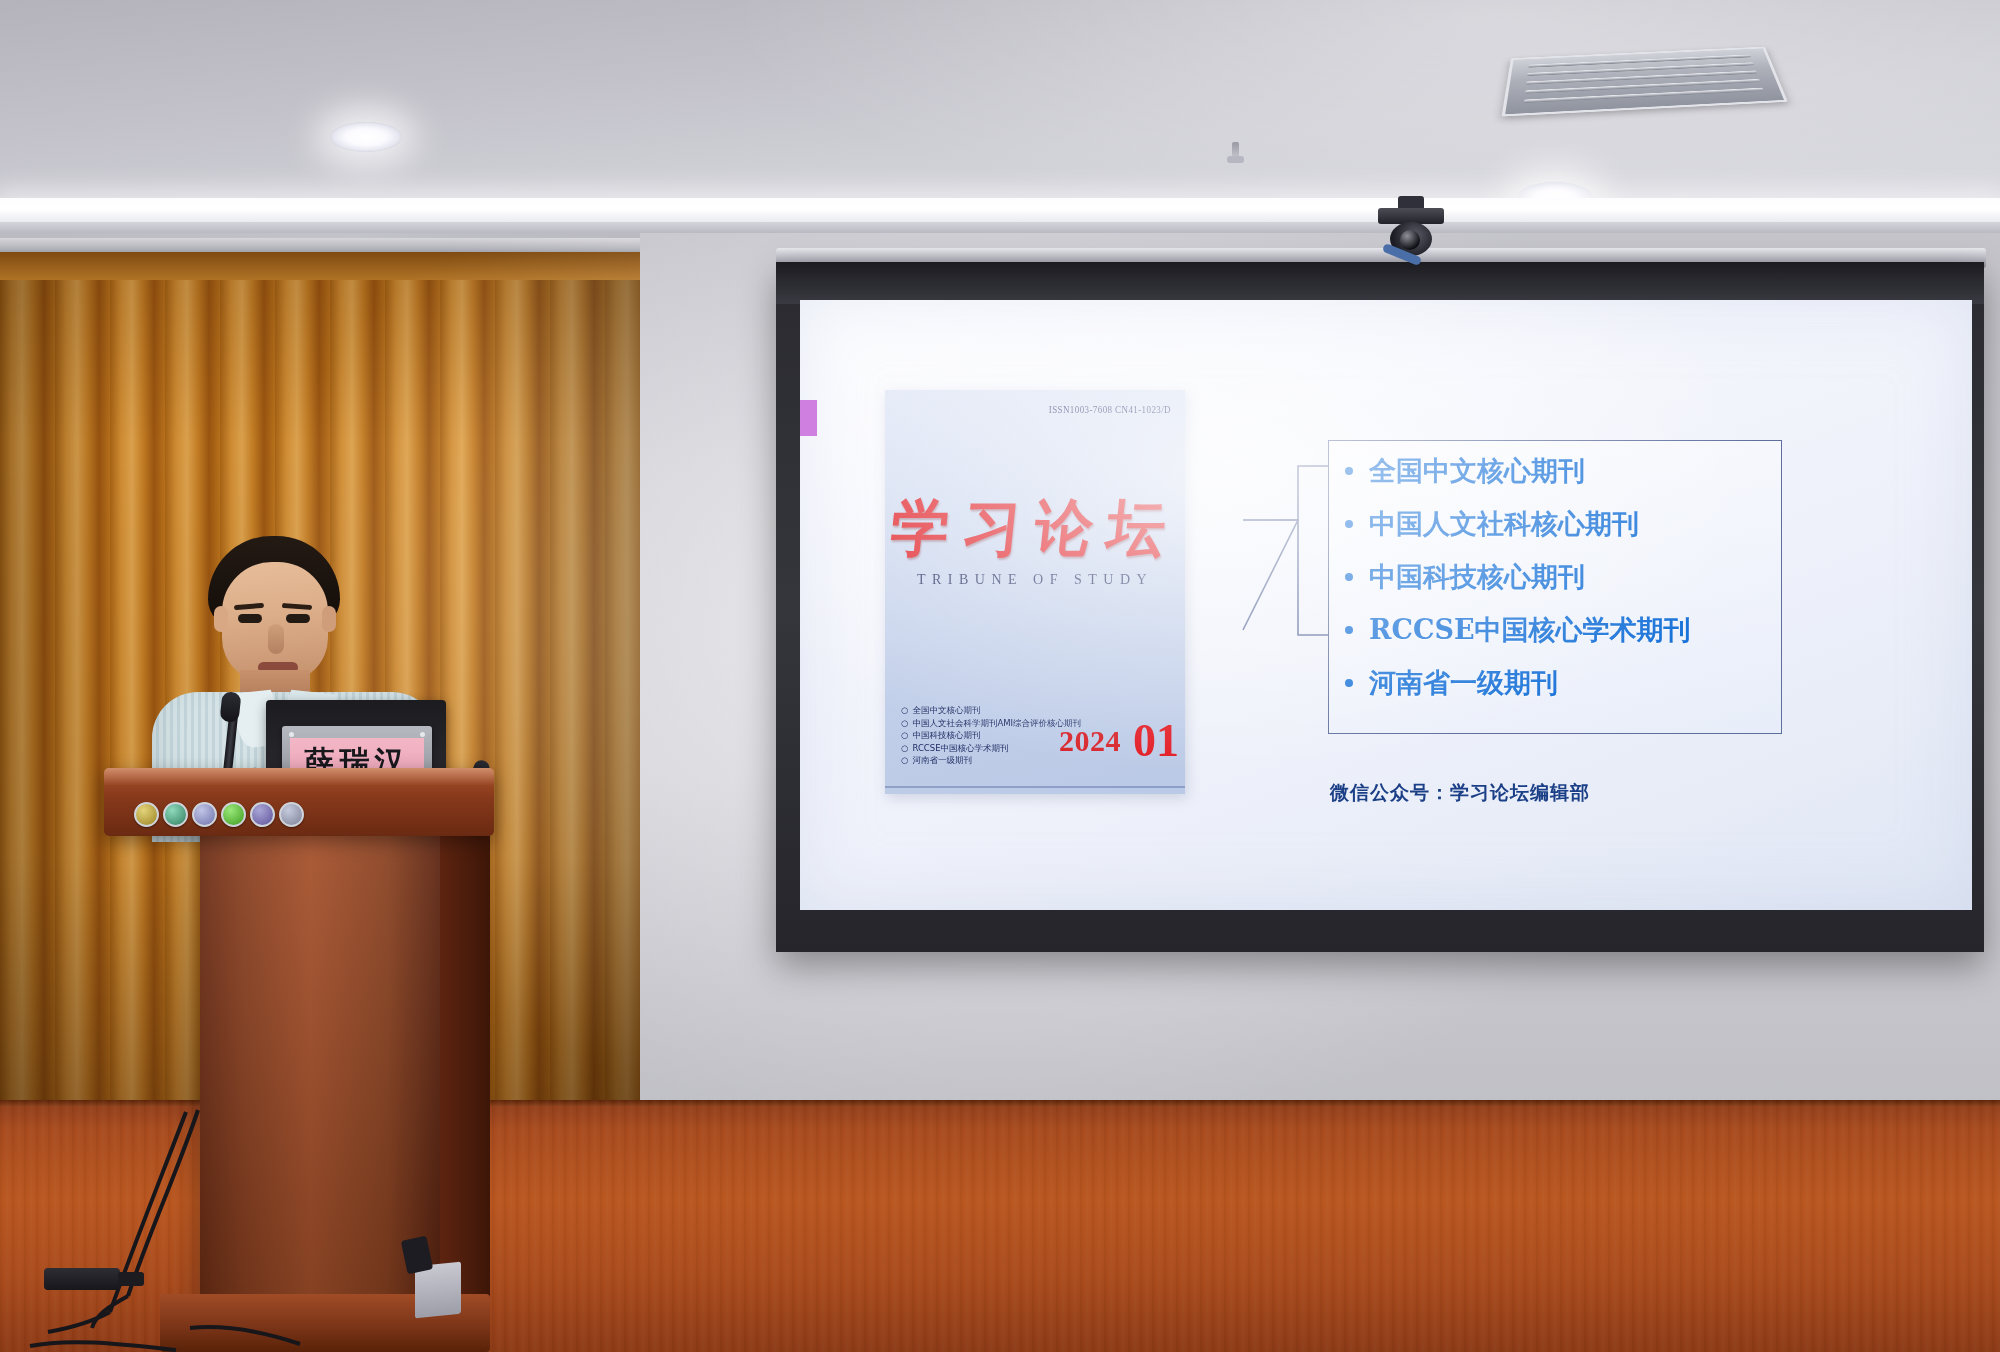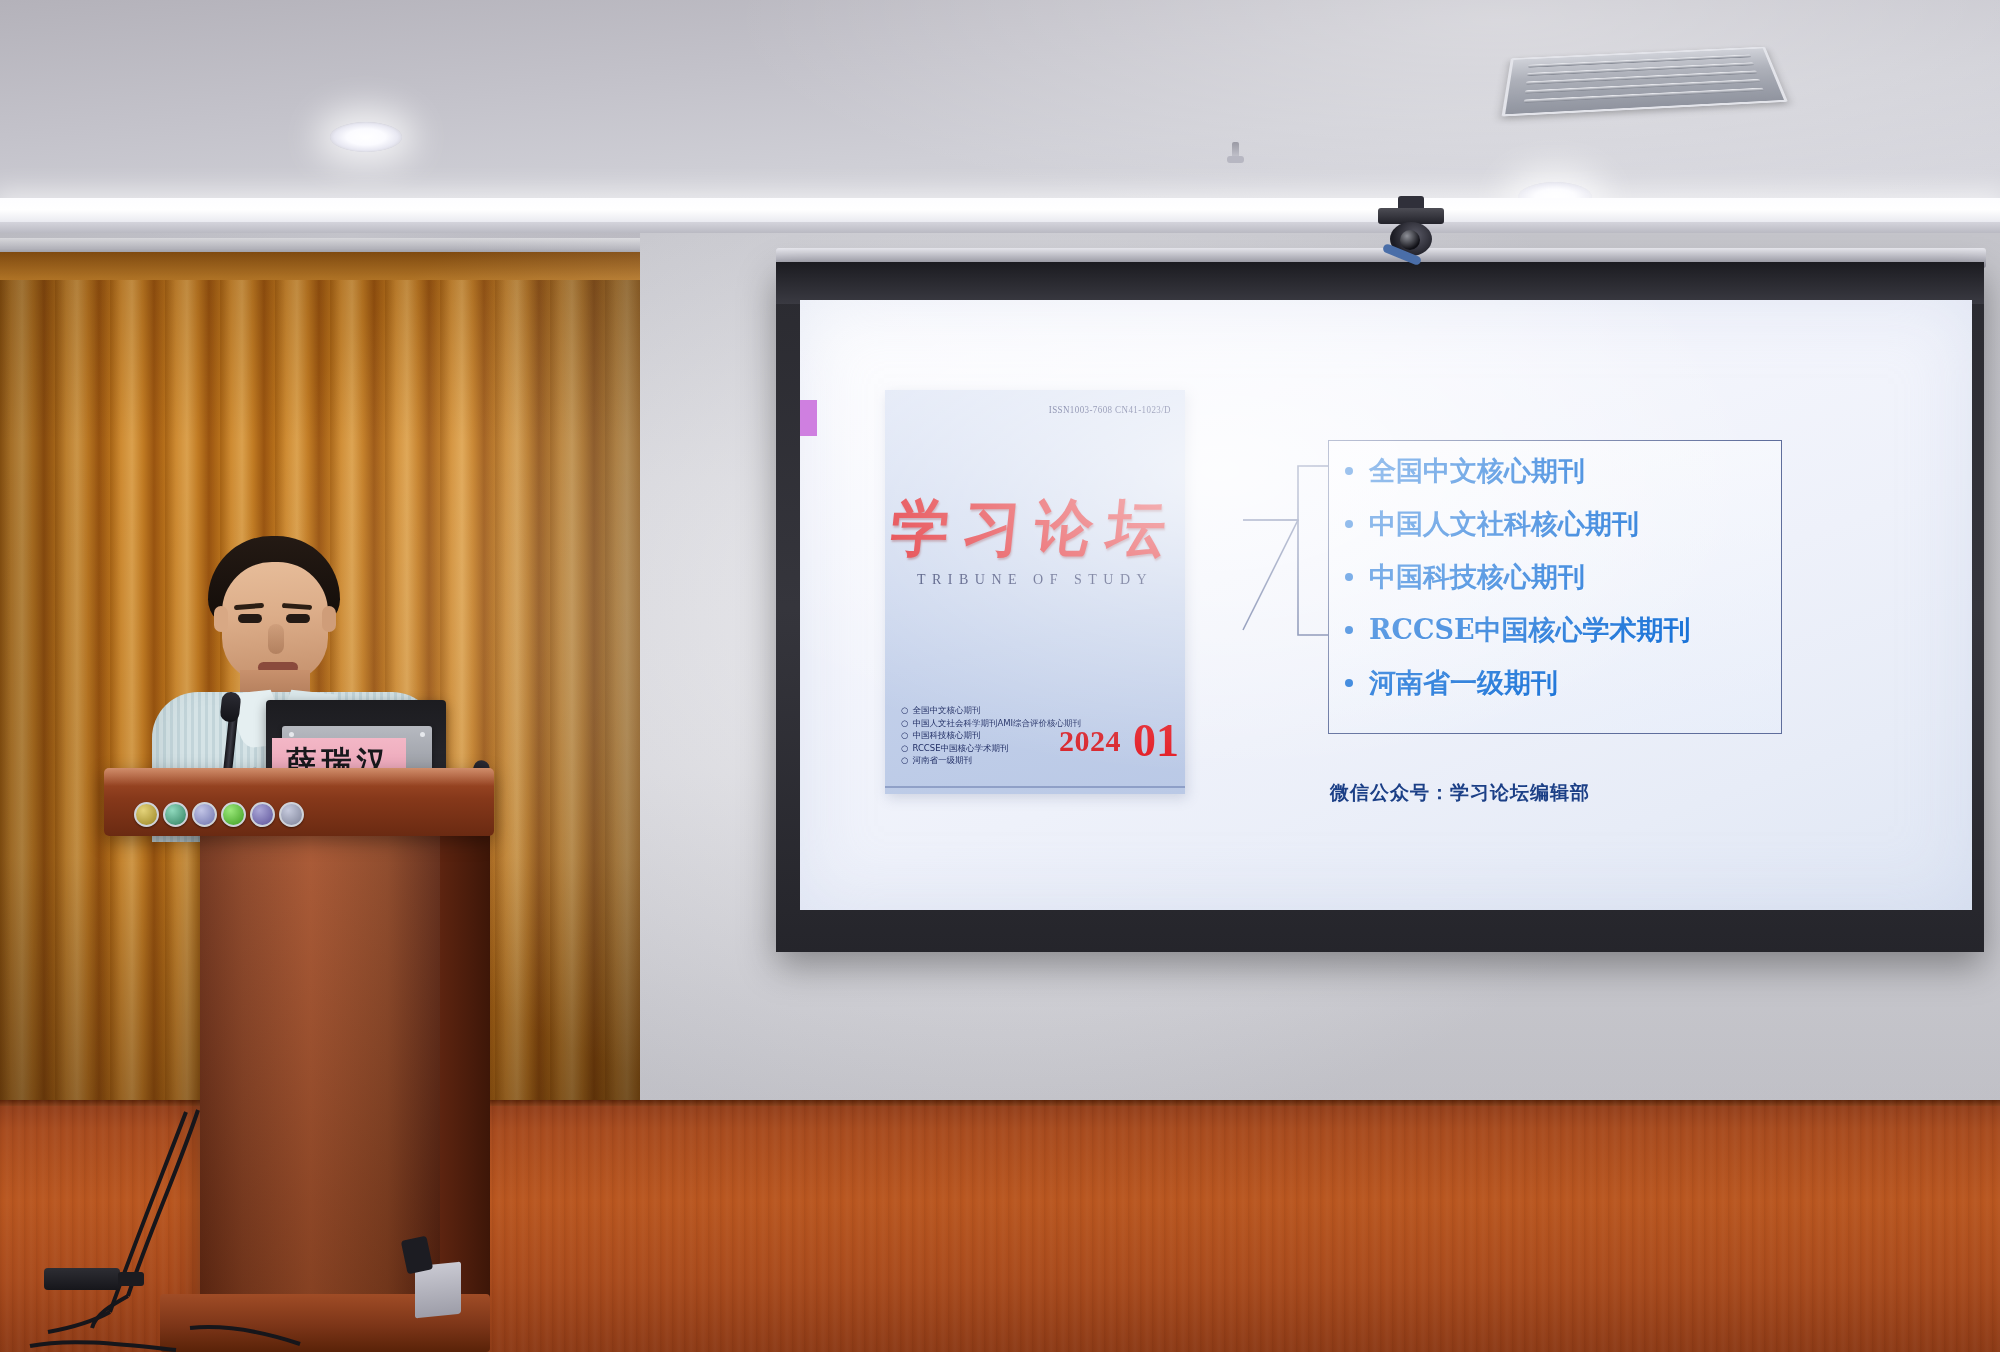--- a/index.html
+++ b/index.html
@@ -301,21 +301,21 @@
   .nameplate-holder{
     position:absolute;left:282px;top:726px;width:150px;height:66px;
     background:linear-gradient(180deg,#b6b9c0,#8e9199);
     border-radius:3px;
     box-shadow:0 2px 5px rgba(0,0,0,.4);
   }
   .nameplate-holder .screw{
     position:absolute;top:6px;width:5px;height:5px;border-radius:50%;background:#e6e8ec;
   }
   .nameplate{
-    position:absolute;left:272px;top:738px;width:134px;height:50px;
+    position:absolute;left:290px;top:738px;width:134px;height:50px;
     background:linear-gradient(180deg,#f3b7c6,#e9a0b4);
     display:flex;align-items:center;justify-content:center;
   }
   .nameplate span{
     font-family:"DejaVu Serif",serif;
     font-size:30px;font-weight:700;color:#18181c;letter-spacing:5px;
     transform:scaleY(1.08);
   }
 
   

